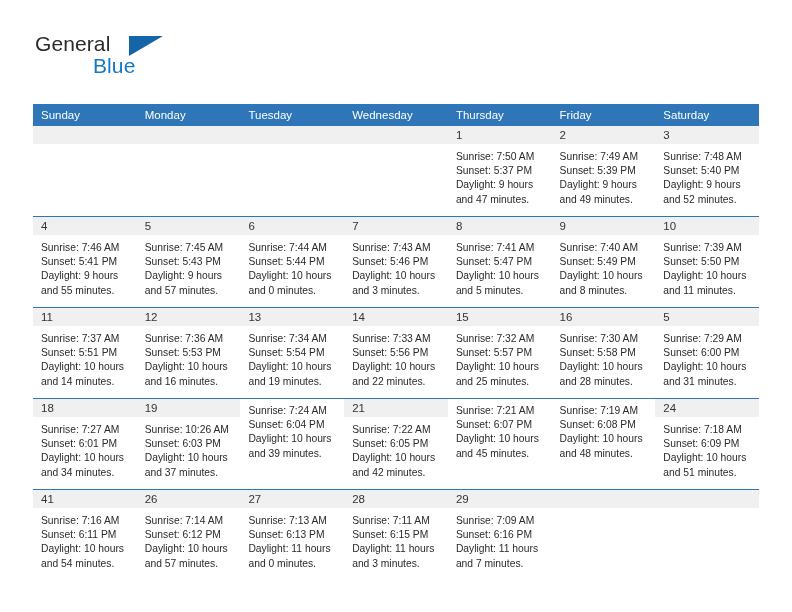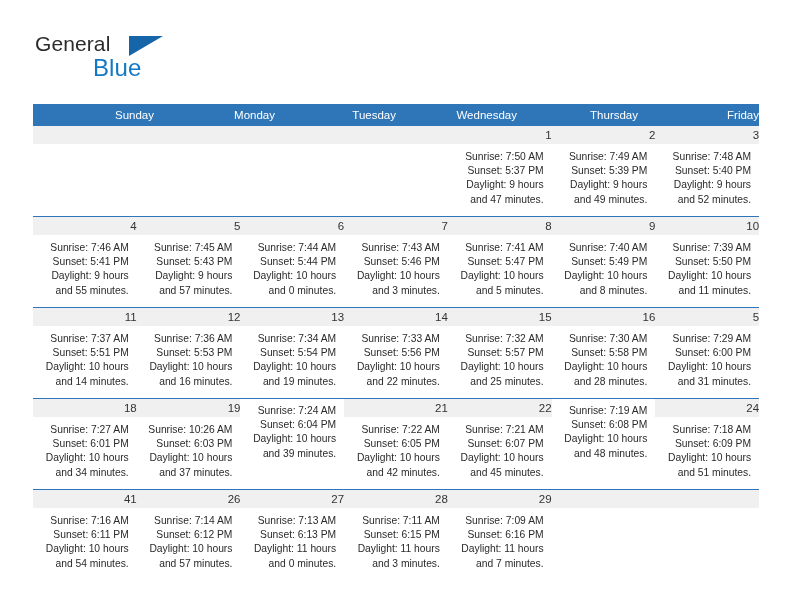--- a/index.html
+++ b/index.html
@@ -52,21 +52,21 @@
     top: 4px;
     width: 0;
     height: 0;
     border-left: 34px solid #1565a8;
     border-bottom: 20px solid transparent;
   }
   .logo-blue {
     position: absolute;
     left: 60px;
     top: 22px;
-    font-size: 24px;
+    font-size: 21px;
     color: #1479c4;
     letter-spacing: 0.1px;
   }
 
   .title-block {
     position: absolute;
     right: 0;
     top: -4px;
     text-align: right;
   }
@@ -83,21 +83,20 @@
     margin-top: 2px;
     white-space: nowrap;
   }
 
   
   .calendar {
     position: absolute;
     left: 33px;
     top: 104px;
     width: 726px;
-    text-align: right;
   }
   .weekdays {
     display: flex;
     background: #2e76b8;
     height: 22px;
   }
   .weekday {
     flex: 1 1 0;
     color: #ffffff;
     font-size: 11.5px;
@@ -164,20 +163,21 @@
   </div>
 
   <div class="calendar">
     <div class="weekdays">
         <div class="weekday">Sunday</div>
         <div class="weekday">Monday</div>
         <div class="weekday">Tuesday</div>
         <div class="weekday">Wednesday</div>
         <div class="weekday">Thursday</div>
         <div class="weekday">Friday</div>
+        <div class="weekday">Saturday</div>
       </div>
     <div class="weeks-container">
         <div class="week">
           <div class="day empty">
             <div class="day-num-band">
               <span class="day-num"></span>
             </div>
           </div>
           <div class="day empty">
             <div class="day-num-band">
@@ -422,23 +422,20 @@
               <span class="day-num">21</span>
             </div>
             <div class="day-info">
               <div>Sunrise: 7:22 AM</div>
               <div>Sunset: 6:05 PM</div>
               <div>Daylight: 10 hours</div>
               <div>and 42 minutes.</div>
             </div>
           </div>
           <div class="day">
-            <div class="day-num-band">
-              <span class="day-num">22</span>
-            </div>
             <div class="day-info">
               <div>Sunrise: 7:21 AM</div>
               <div>Sunset: 6:07 PM</div>
               <div>Daylight: 10 hours</div>
               <div>and 45 minutes.</div>
             </div>
           </div>
           <div class="day">
             <div class="day-info">
               <div>Sunrise: 7:19 AM</div>

